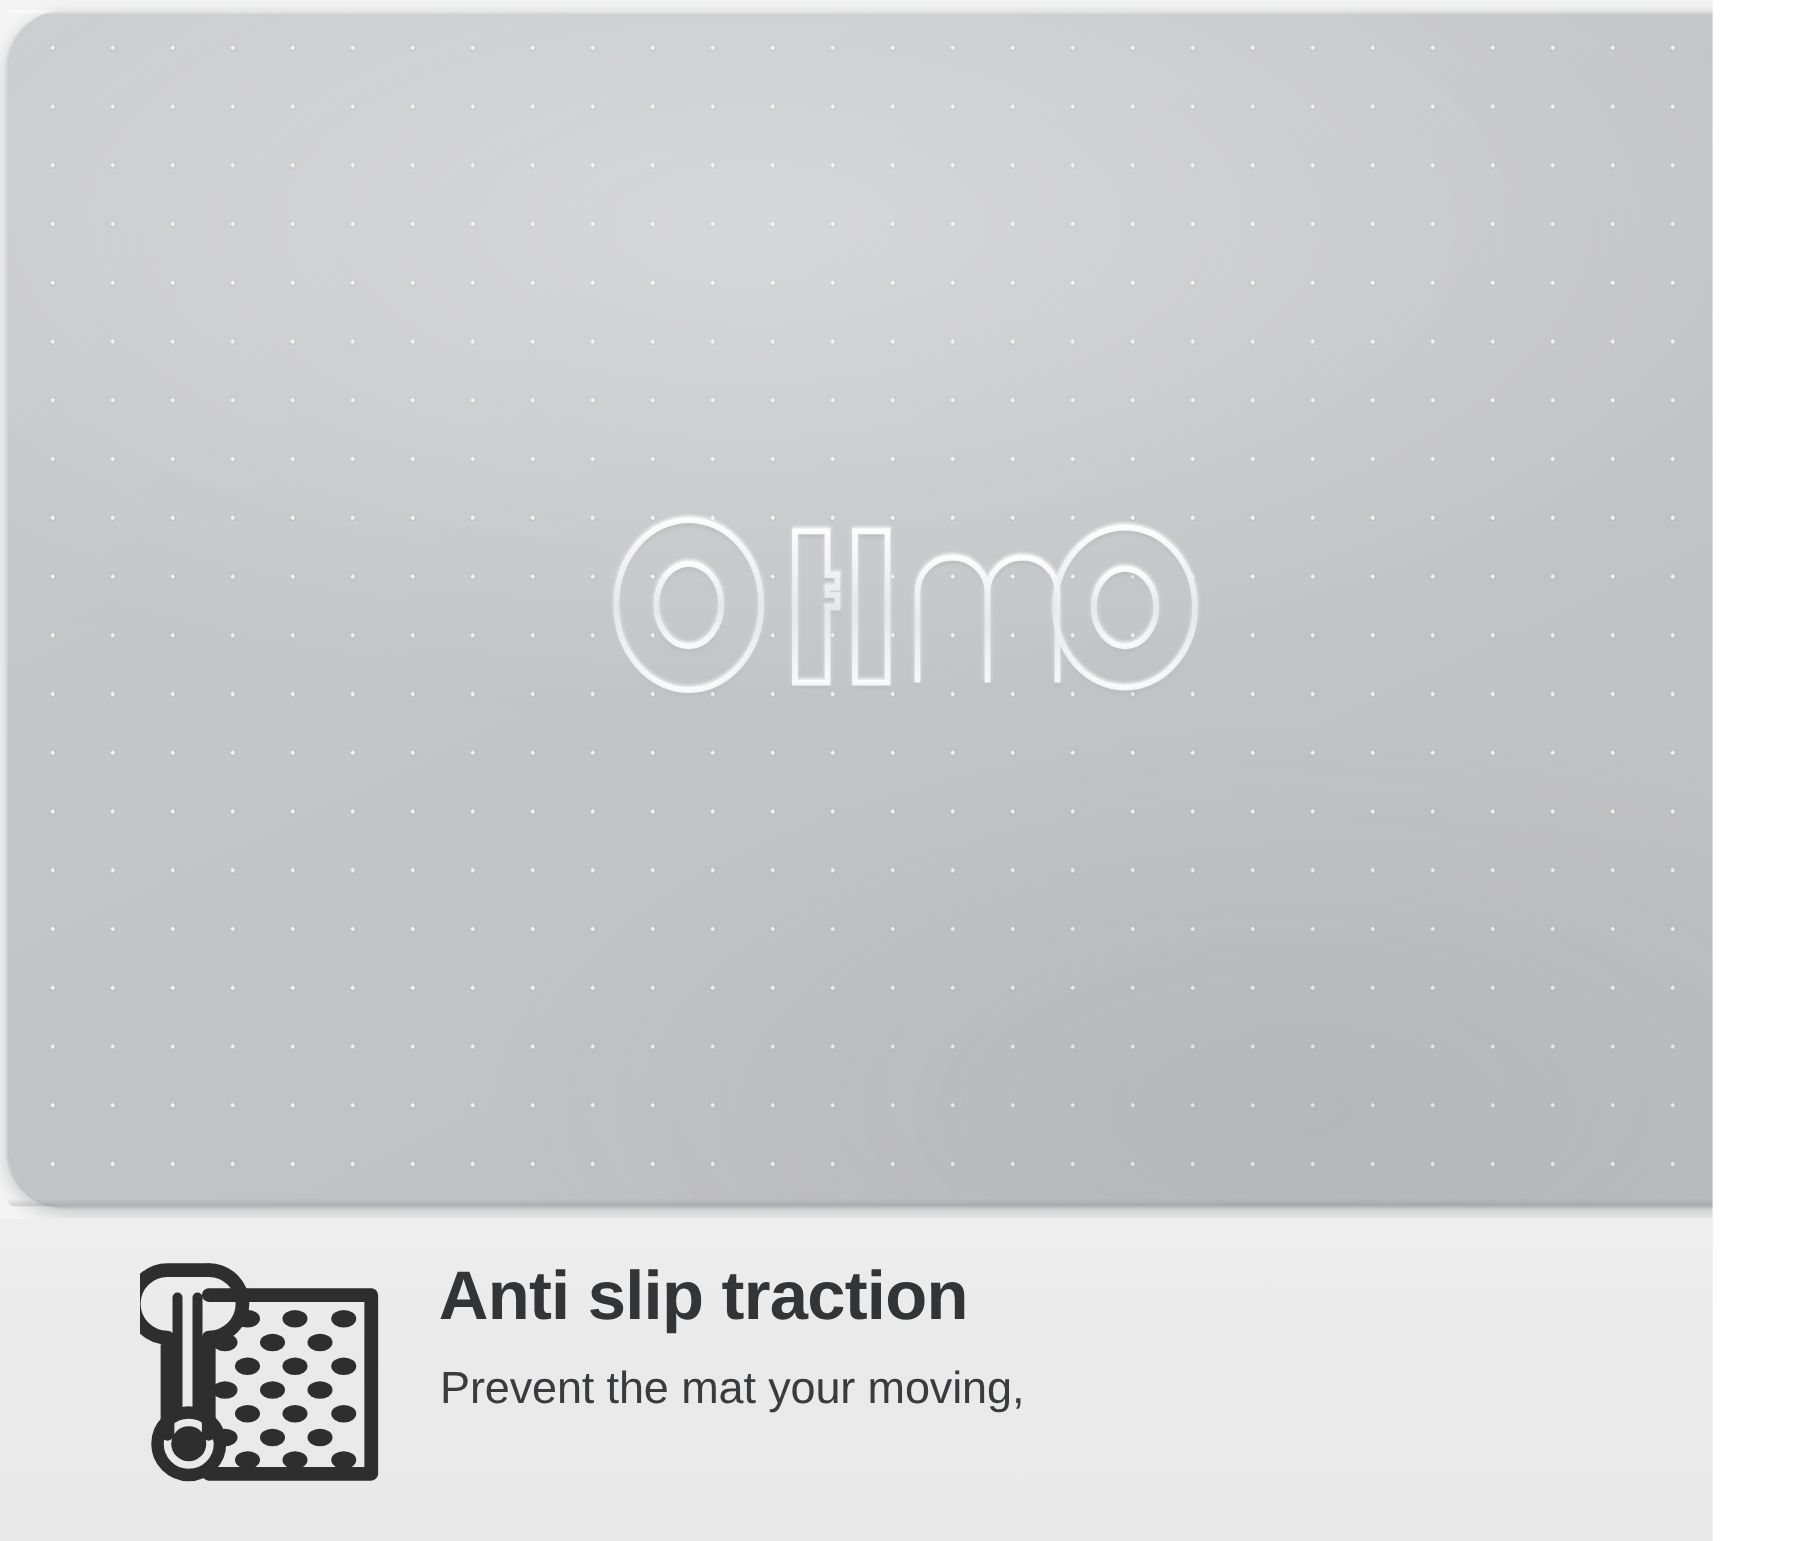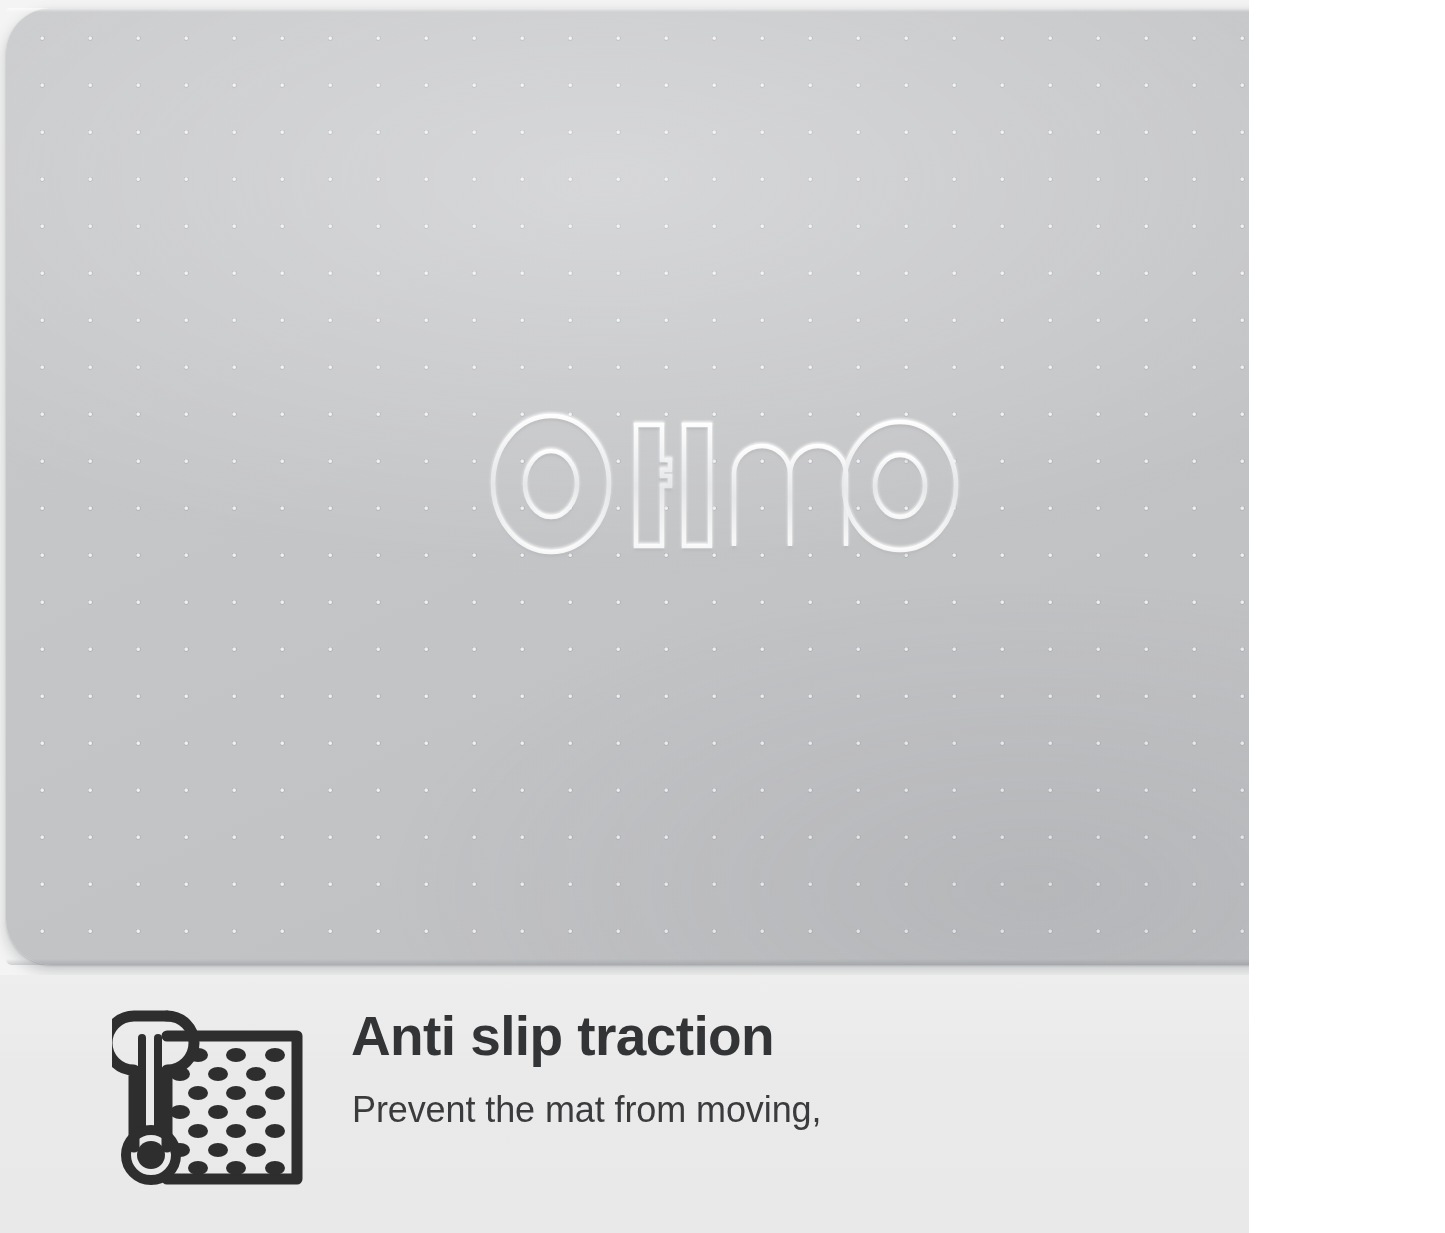--- a/index.html
+++ b/index.html
@@ -7,21 +7,21 @@
     margin: 0;
     padding: 0;
     background: #ffffff;
   }
   body {
     font-family: "Liberation Sans", sans-serif;
   }
 
   #canvas {
     position: relative;
-    width: 1249px;
+    width: 1370px;
     height: 1233px;
     overflow: hidden;
     background: #f2f2f2;
   }
 
   
   .photo-area {
     position: absolute;
     left: 0;
     top: 0;
@@ -275,18 +275,18 @@
           <ellipse cx="86" cy="163" rx="10" ry="7"></ellipse>
           <ellipse cx="124" cy="163" rx="10" ry="7"></ellipse>
           <ellipse cx="163" cy="163" rx="10" ry="7"></ellipse>
         </g>
       </svg>
     </div>
 
     <div class="caption-title">Anti slip traction</div>
 
     <div class="caption-body">
-      <span class="line">Prevent the mat from moving,</span>
+      <span class="line">Prevent the mat your moving,</span>
     </div>
 
   </div>
 
 </div>
 
 </body></html>

